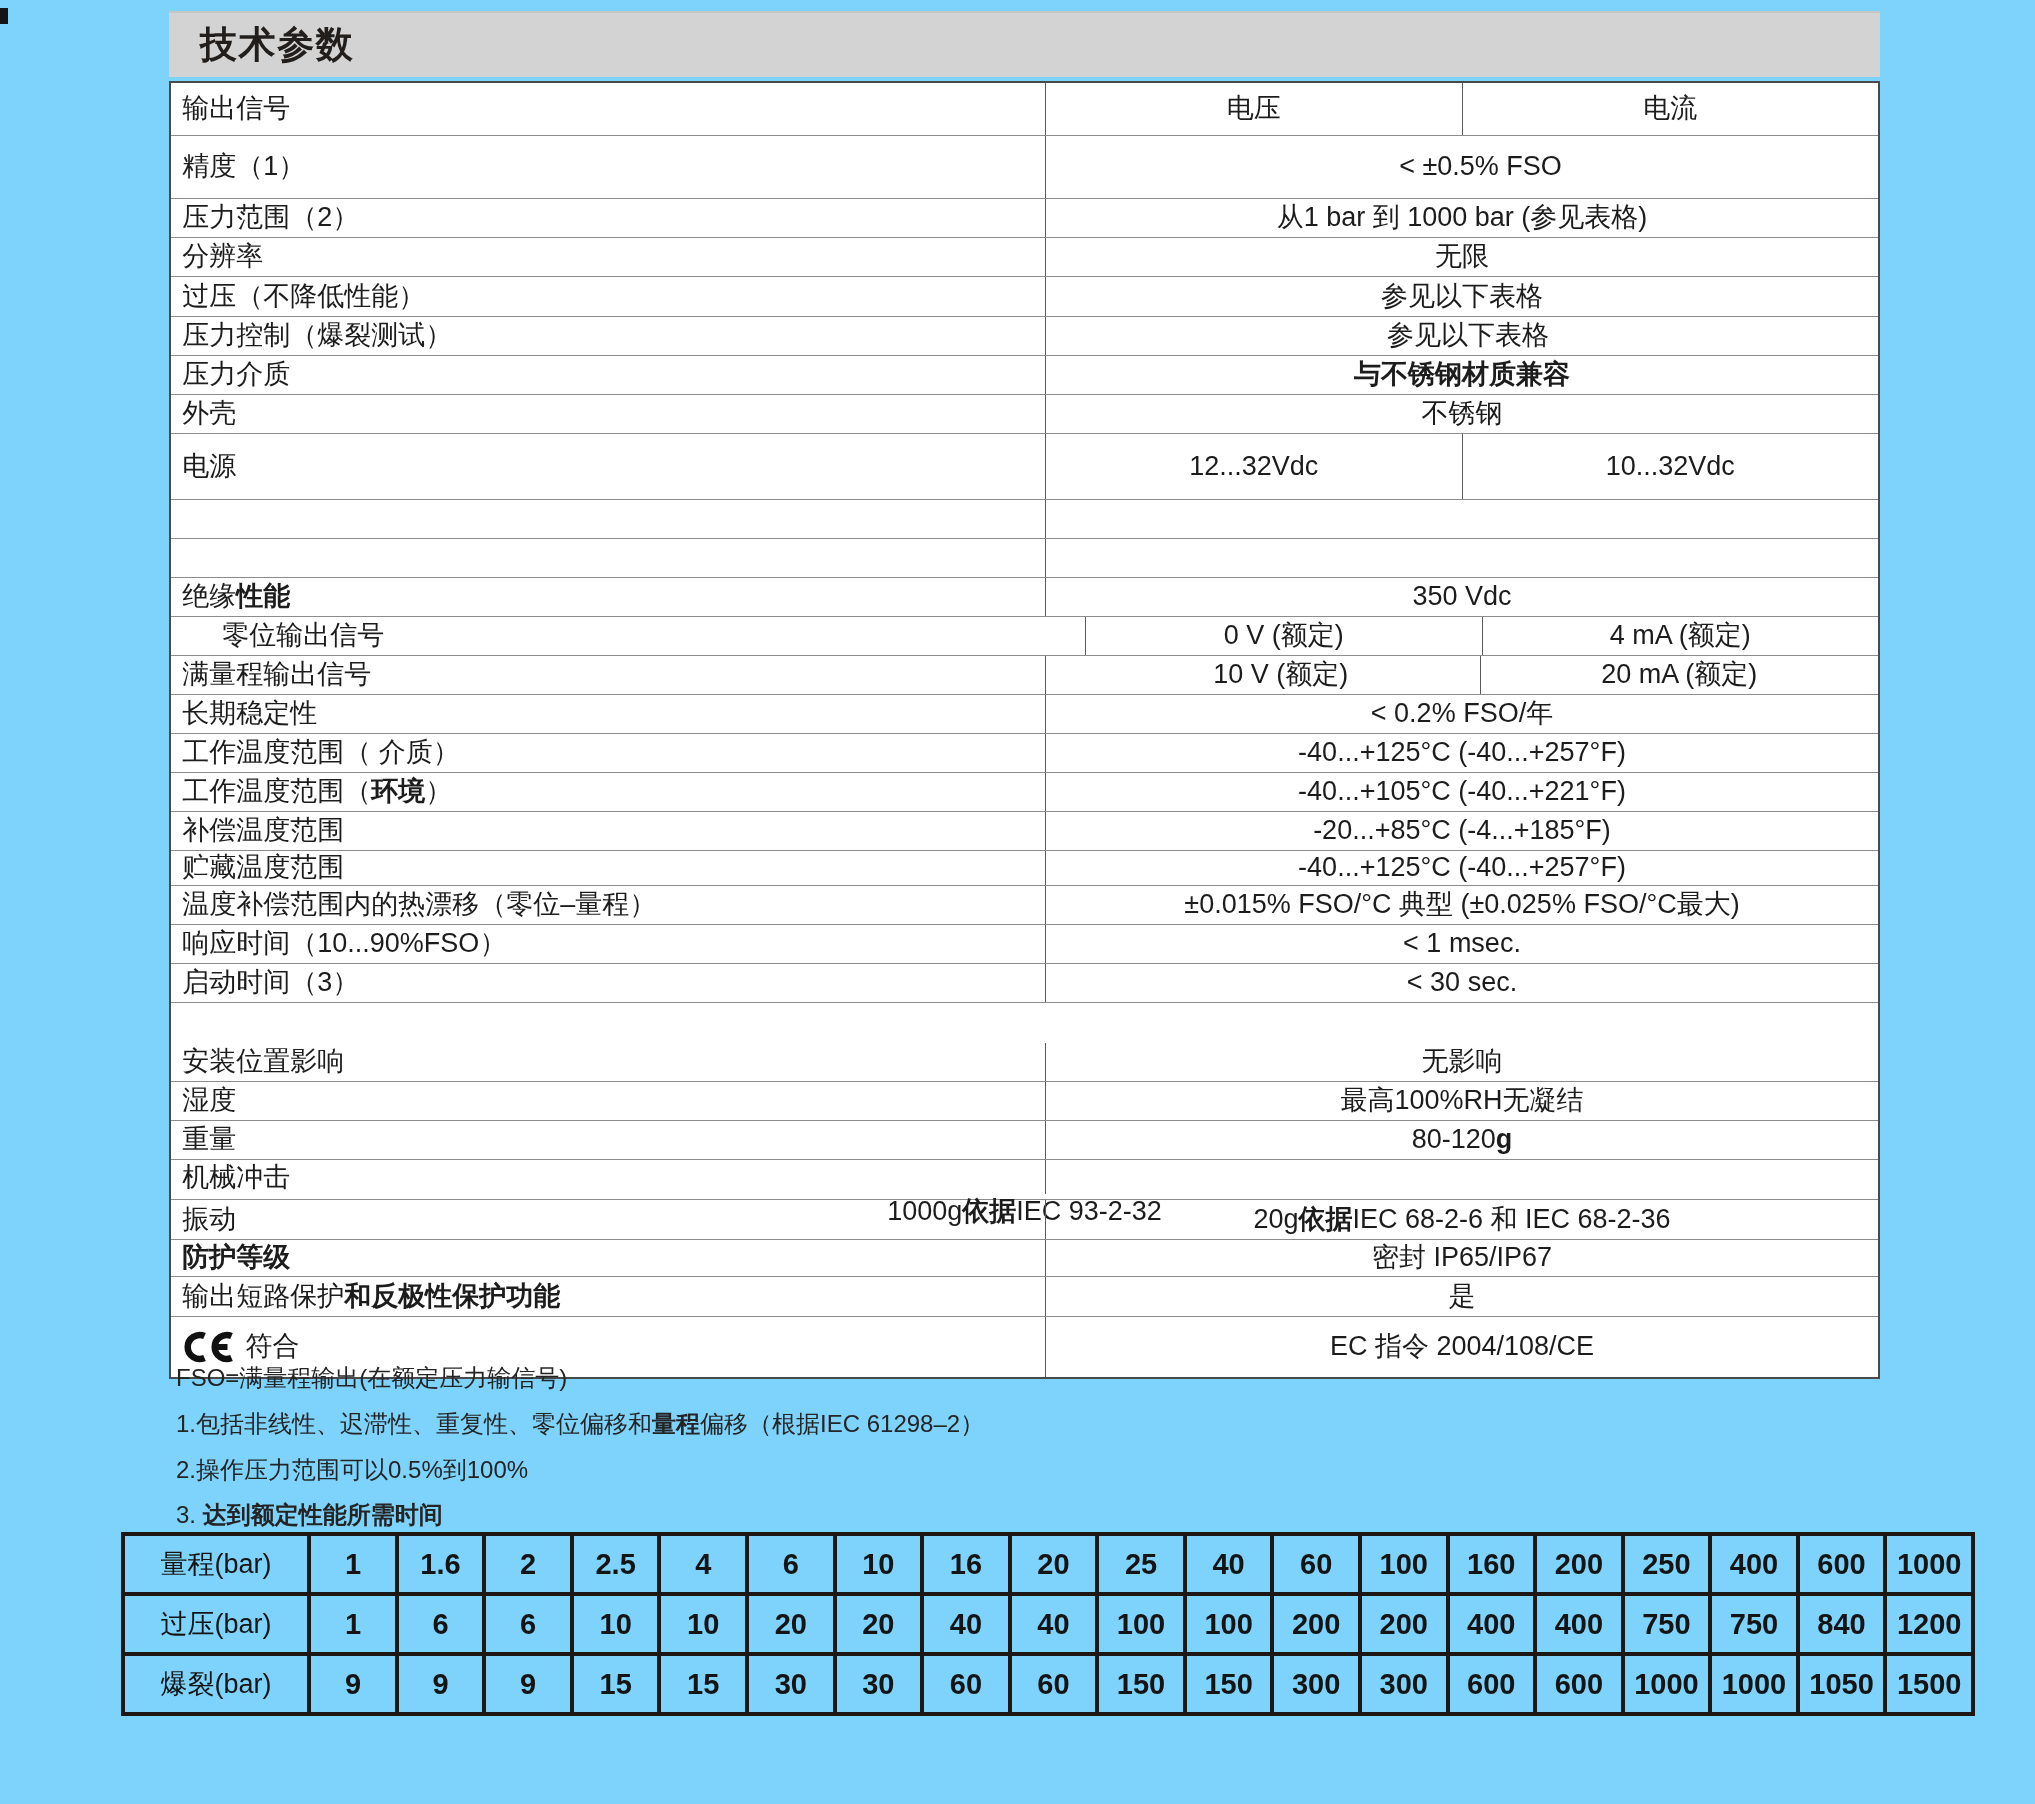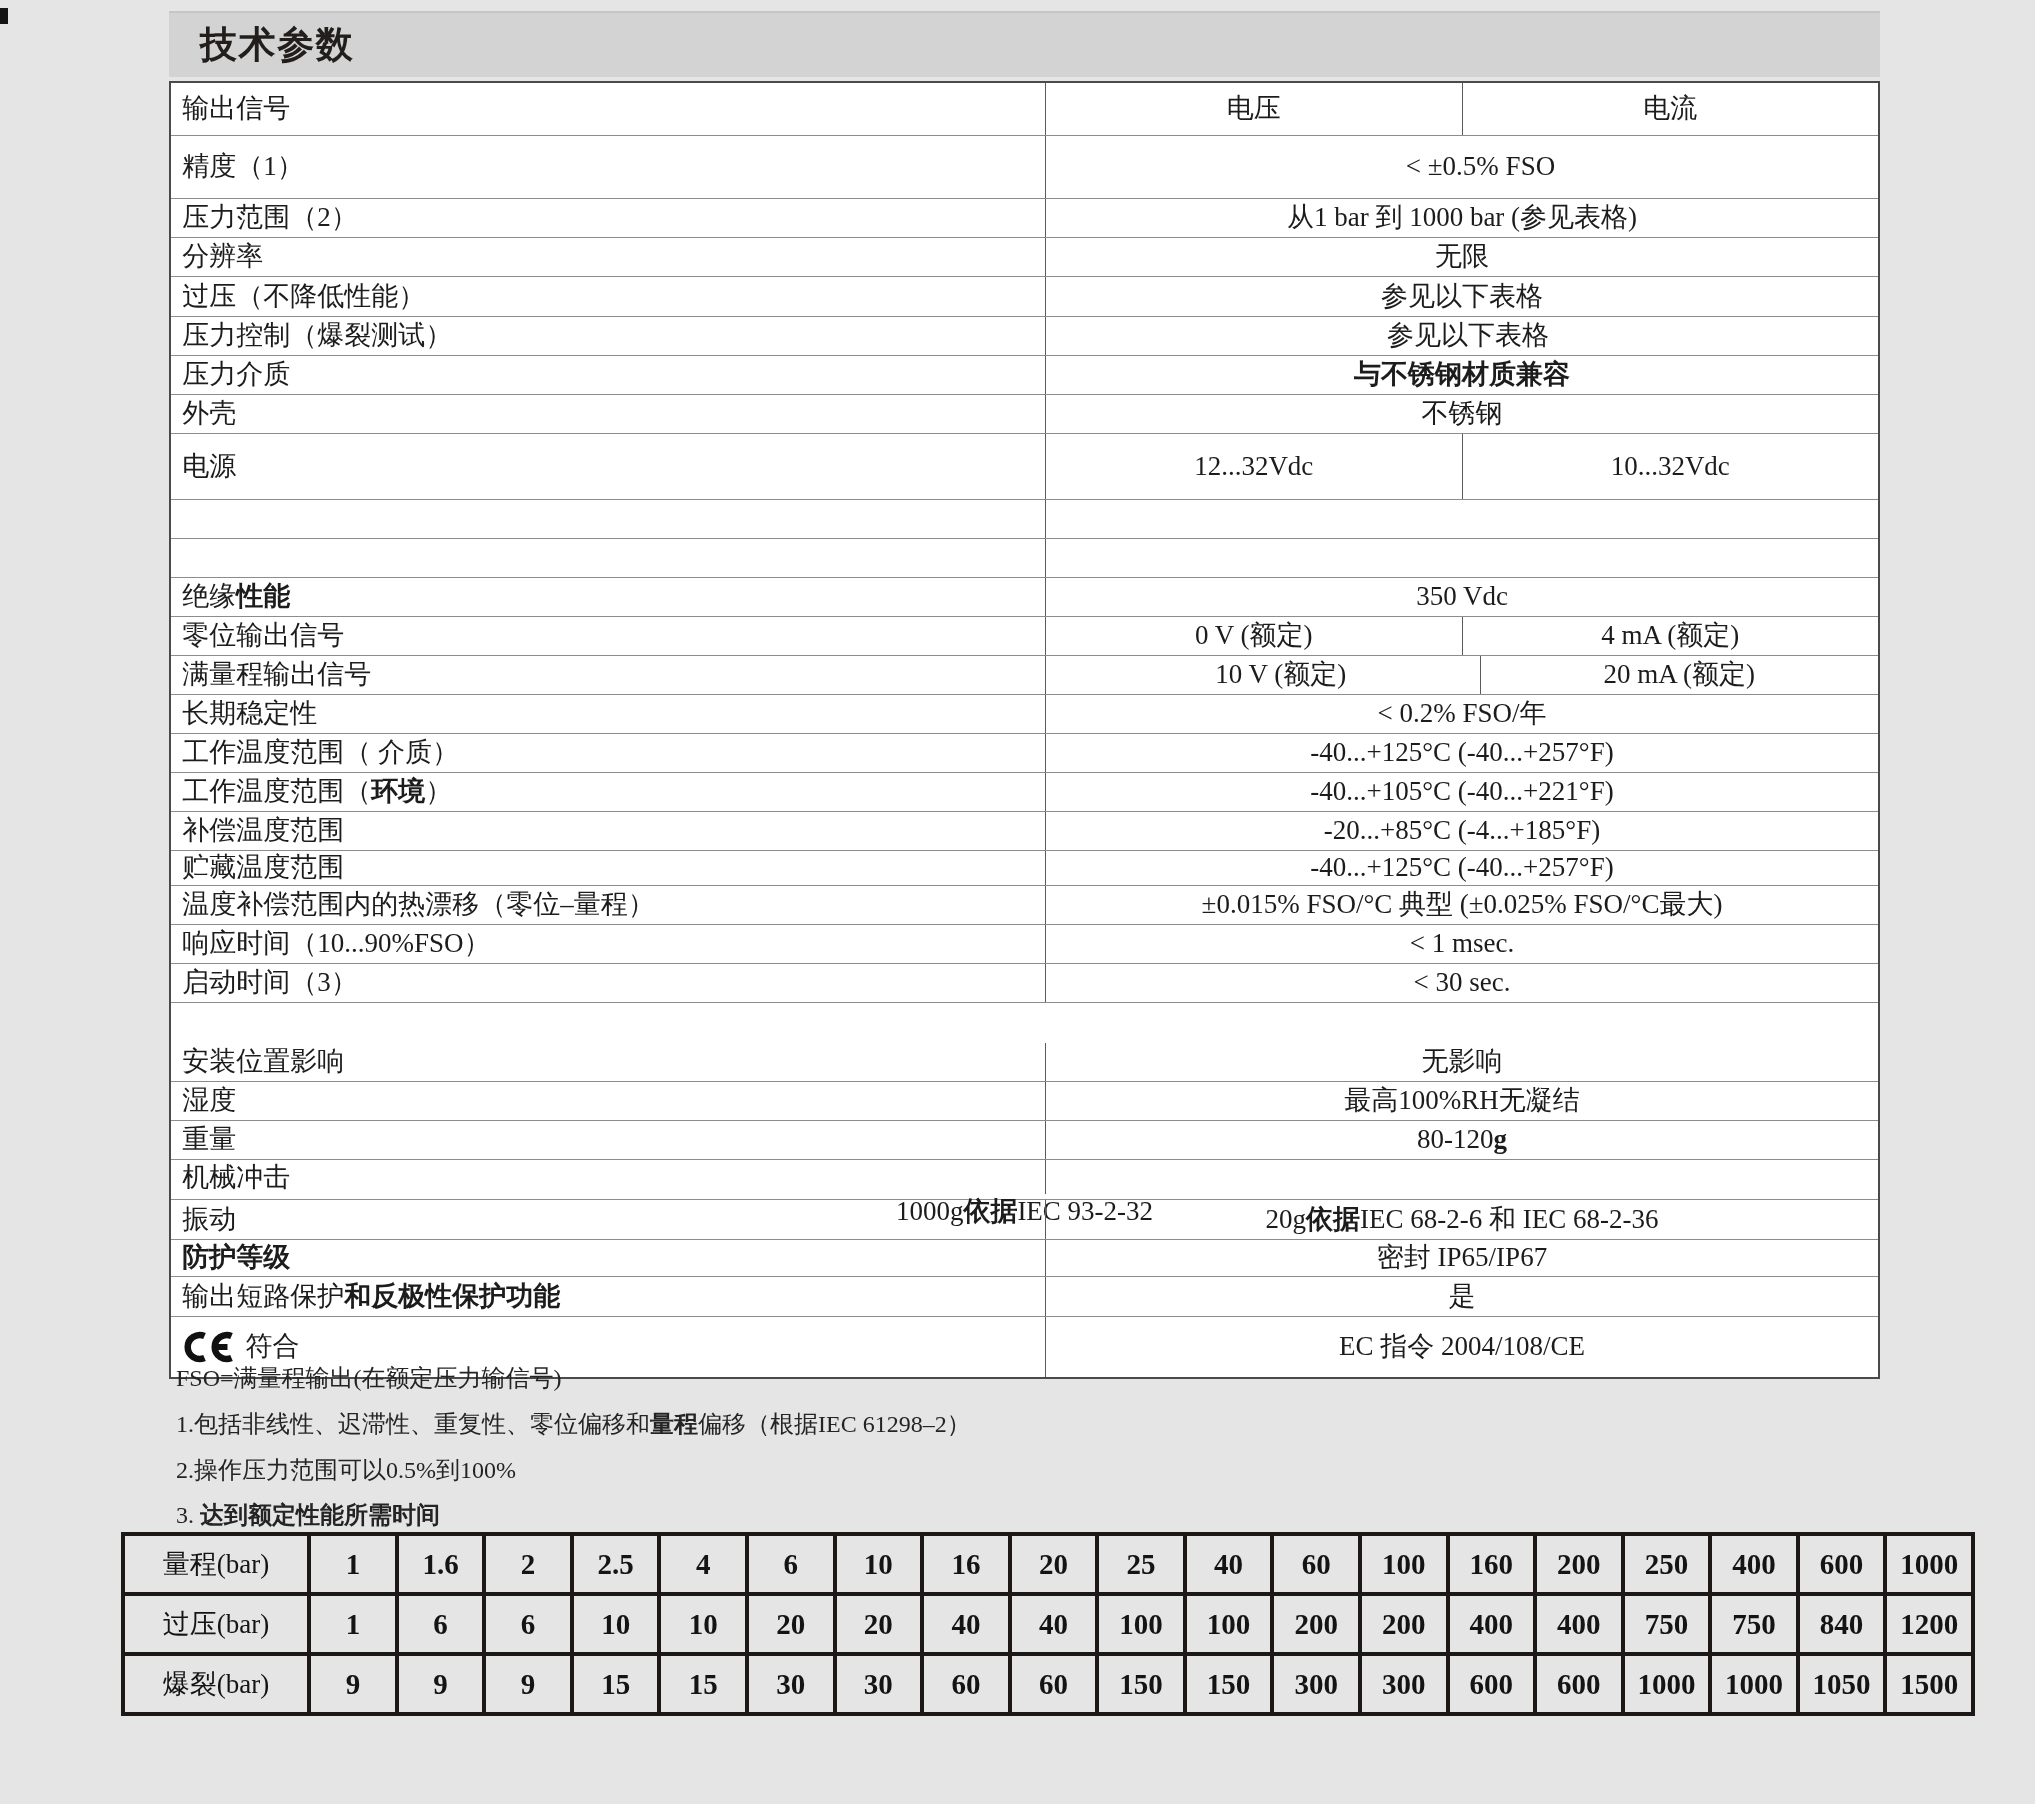--- a/index.html
+++ b/index.html
@@ -1,20 +1,20 @@
 <!DOCTYPE html>
 <html style="font-size:13px"><head>
 <meta charset="utf-8">
 <style>
   html,body{margin:0;padding:0;background:#ffffff;}
   .page{
     position:relative;
     width:2035px;height:1805px;
-    background:#e5e5e5;
-    font-family:Liberation Serif, serif;
+    background:#7dd3fc;
+    font-family:Liberation Sans, sans-serif;
     color:#1c1c1c;
     overflow:hidden;
   }
   .corner-mark{position:absolute;left:0;top:8px;width:8px;height:16px;background:#141414;}
   .title-bar{
     position:absolute;left:169px;top:11.3px;width:1711px;height:66px;
     background:#d3d3d3;
     display:flex;align-items:center;
     box-sizing:border-box;padding-left:31px;
     border-top:2.4px solid #c6c6c6;
@@ -187,21 +187,21 @@
         <div class="sp-label">
           <span>绝缘 </span>
           <span class="b">性能</span>
         </div>
         <div class="sp-vals">
           <div class="sp-cell">
             <span>350 Vdc</span>
           </div>
         </div>
       </div>
-      <div class="sp-row" style="height: 39px;">
+      <div class="sp-row" style="height: 39px; padding-left: 40px;">
         <div class="sp-label">
           <span>零位输出信号</span>
         </div>
         <div class="sp-vals">
           <div class="sp-cell">
             <span>0 V (额定)</span>
           </div>
           <div class="sp-cell">
             <span>4 mA (额定)</span>
           </div>

